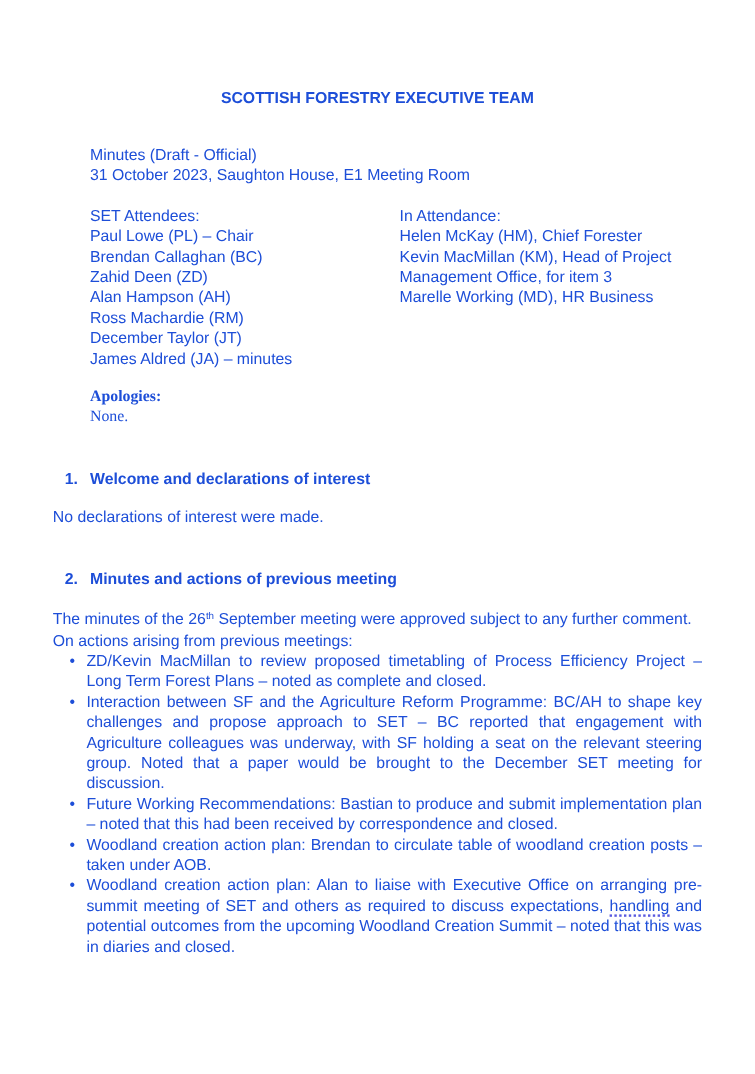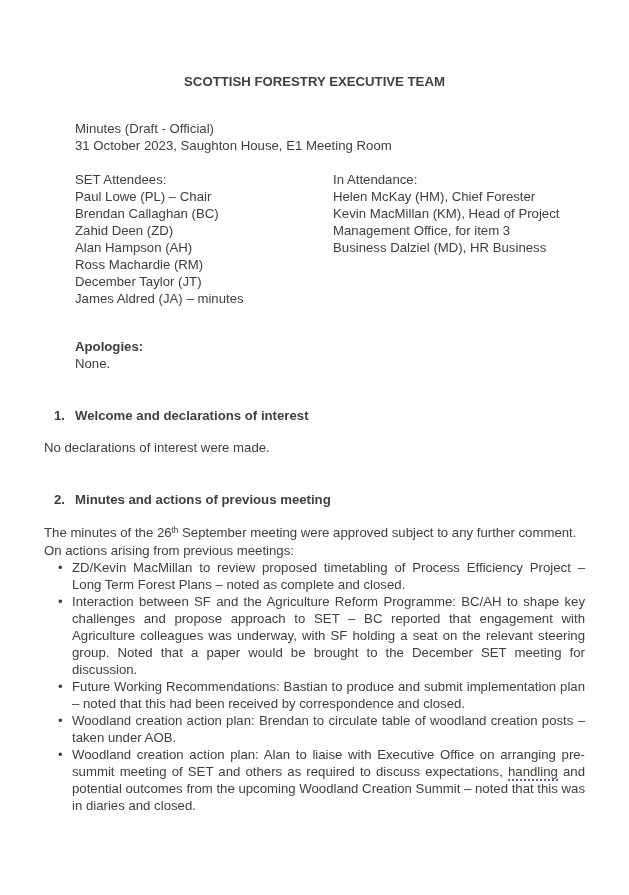--- a/index.html
+++ b/index.html
@@ -4,21 +4,21 @@
 <style>
   html, body { margin: 0; padding: 0; }
   body { background: #ffffff; }
   .page {
     position: relative;
     width: 629px;
     height: 895px;
     box-sizing: border-box;
     margin: 0 auto;
     background: #ffffff;
-    color: #404040;
+    color: #1d4ed8;
     font-family: "Liberation Sans", sans-serif;
     font-size: 13.2px;
     line-height: 17px;
     padding: 73px 44px 0 44px;
     overflow: hidden;
   }
   .doc-title {
     text-align: center;
     font-weight: bold;
   }
@@ -29,21 +29,21 @@
   }
   .cols {
     margin-left: 31px;
     margin-top: 17px;
     display: flex;
   }
   .col-left { width: 258px; flex: none; }
   .col-right { flex: 1; min-width: 0; }
   .col-heading { font-weight: normal; white-space: nowrap; }
   .line { white-space: nowrap; }
-  .apologies-block { margin-left: 31px; margin-top: 31px; }
+  .apologies-block { margin-left: 31px; margin-top: 14px; font-family: Liberation Serif, serif; }
   .apologies-heading { font-weight: bold; }
   .sec-heading {
     margin-top: 35px;
     font-weight: bold;
     padding-left: 10px;
   }
   .sec-heading .num { display: inline-block; width: 21px; }
   .sec1-body { margin-top: 15px; }
   .para-intro { margin-top: 16px; }
   .para-lead { margin-top: 1px; }
@@ -90,21 +90,21 @@
       <div class="line">Alan Hampson (AH)</div>
       <div class="line">Ross Machardie (RM)</div>
       <div class="line">December Taylor (JT)</div>
       <div class="line">James Aldred (JA) – minutes</div>
     </div>
     <div class="col-right">
       <div class="col-heading">In Attendance:</div>
       <div class="line">Helen McKay (HM), Chief Forester</div>
       <div class="line">Kevin MacMillan (KM), Head of Project</div>
       <div class="line">Management Office, for item 3</div>
-      <div class="line">Business Dalziel (MD), HR Business</div>
+      <div class="line">Marelle Working (MD), HR Business</div>
     </div>
   </div>
 
   <div class="apologies-block">
     <div class="apologies-heading">Apologies:</div>
     <div>None.</div>
   </div>
 
   <div class="sec-heading">
     <span class="num">1.</span><span>Welcome and declarations of interest</span>

